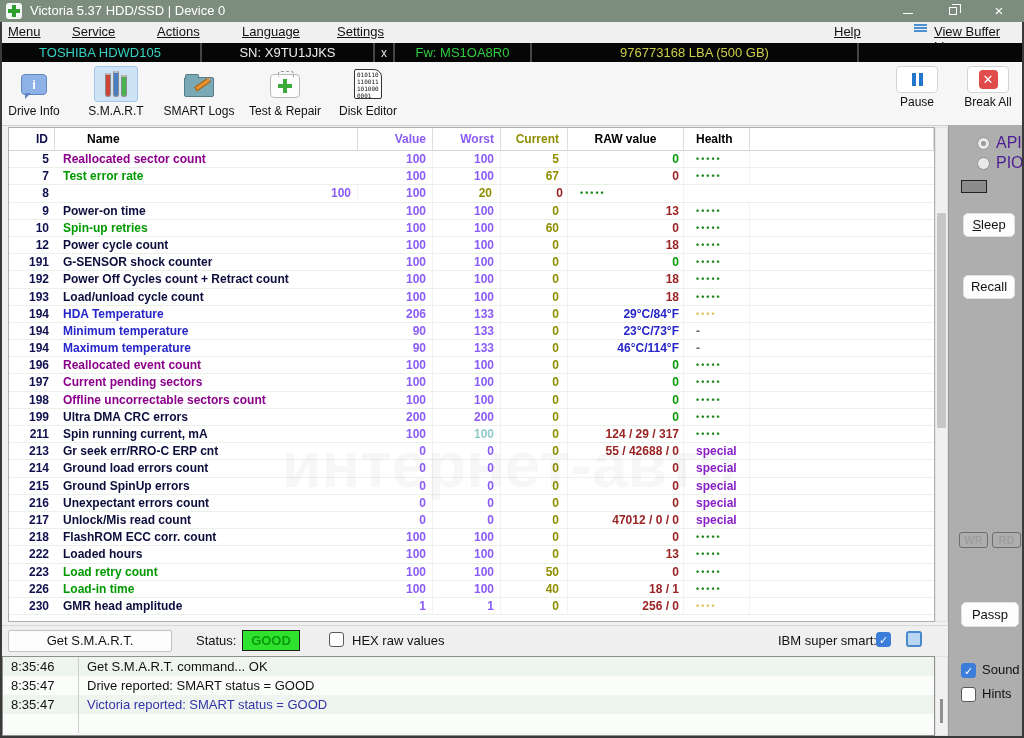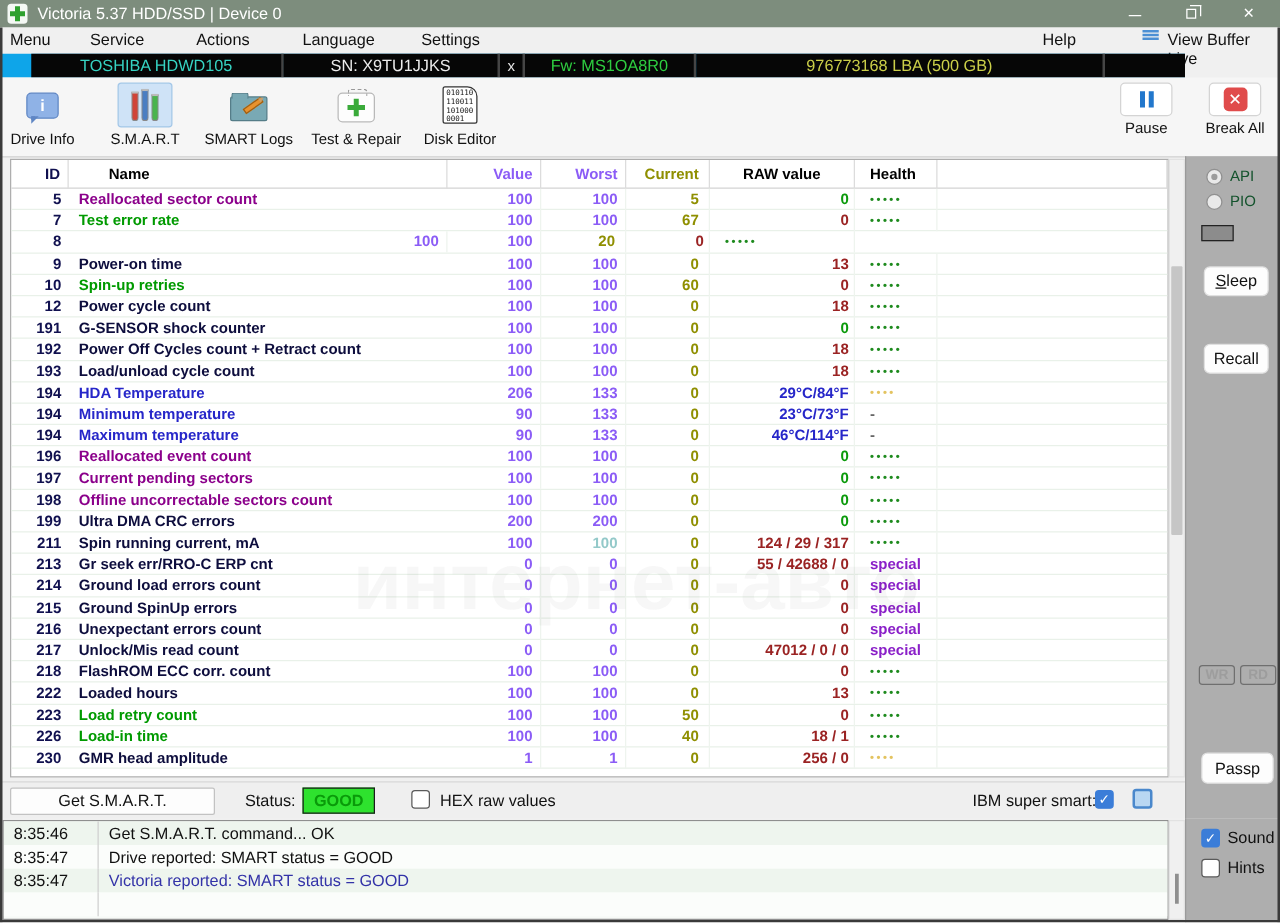--- a/index.html
+++ b/index.html
@@ -13,29 +13,29 @@
   .app-icon .h{position:absolute;left:2px;top:6px;width:12px;height:4px;background:#2ea02e;}
   .title-text{position:absolute;left:30px;top:3px;font-size:13px;color:#fff;white-space:nowrap;}
   .win-btn{position:absolute;top:0;width:40px;height:22px;text-align:center;color:#fff;}
   .wb-min{left:888px;}.wb-max{left:933px;}.wb-close{left:979px;font-size:15px;line-height:21px;}
   .wb-min i{display:inline-block;width:10px;height:1px;background:#fff;margin-top:11px;}
   .wb-max i{display:inline-block;width:8px;height:8px;border:1px solid #fff;margin-top:7px;position:relative;}
   .wb-max i:after{content:"";position:absolute;left:2px;top:-4px;width:8px;height:8px;border:1px solid #fff;border-left:none;border-bottom:none;}
 
   
   .menubar{position:absolute;left:0;top:22px;width:1024px;height:21px;background:#f0f0f0;font-size:13px;color:#111;}
-  .menubar span{position:absolute;top:2px;}
+  .menubar span{position:absolute;top:2px;text-decoration:underline;}
   .m-menu{left:8px;}.m-service{left:72px;}.m-actions{left:157px;}.m-language{left:242px;}.m-settings{left:337px;}
   .m-help{left:834px;}
   .m-vbl{left:934px;}
   .vbl-icon{position:absolute;left:914px;top:5px;width:13px;height:11px;}
   .vbl-icon i{display:block;width:13px;height:2px;background:#4b8fd4;margin-bottom:1px;}
 
   
-  .infobar{position:absolute;left:0;top:43px;width:948px;height:19px;background:#0ea5e9;display:flex;padding-left:25px;}
+  .infobar{position:absolute;left:0;top:43px;width:1024px;height:19px;background:#f9a8d4;display:flex;}
   .seg{height:19px;background:#060606;border-right:2px solid #454545;display:flex;align-items:center;justify-content:center;font-size:13px;white-space:nowrap;}
   .seg-model{width:202px;color:#36d2c2;}
   .seg-sn{width:173px;color:#ececec;}
   .seg-x{width:20px;color:#e6e6e6;font-size:12px;}
   .seg-fw{width:137px;color:#2ecc40;}
   .seg-lba{width:327px;color:#cbcf49;}
   .seg-rest{flex:1;border-right:none;}
 
   
   .toolbar{position:absolute;left:0;top:62px;width:1024px;height:64px;background:#f6f6f6;border-bottom:1px solid #cfcfcf;}
@@ -100,21 +100,21 @@
 
   
   .vscroll{position:absolute;width:13px;background:#f0f0f0;border:1px solid #e2e2e2;}
   .table-scroll{left:935px;top:127px;height:495px;}
   .table-scroll .thumb{position:absolute;left:1px;top:85px;width:9px;height:215px;background:#c6c6c6;border-radius:1px;}
   .log-scroll{left:935px;top:656px;height:80px;}
   .log-scroll .thumb{position:absolute;left:4px;top:42px;width:3px;height:24px;background:#8f8f8f;}
 
   
   .right-panel{position:absolute;left:948px;top:125px;width:76px;height:530px;background:#aeaeae;border-left:1px solid #9a9a9a;}
-  .radio-row{position:absolute;left:16px;height:14px;font-size:12px;color:#14532d;}
+  .radio-row{position:absolute;left:28px;height:14px;font-size:16px;color:#4c1d95;}
   .rr-api{top:9px;}.rr-pio{top:29px;}
   .radio{display:inline-block;width:13px;height:13px;border-radius:50%;background:#e9e9e9;border:1px solid #909090;vertical-align:middle;position:relative;margin-right:6px;}
   .radio.on:after{content:"";position:absolute;left:3px;top:3px;width:5px;height:5px;border-radius:50%;background:#9b9b9b;}
   .mini-rect{position:absolute;left:12px;top:55px;width:26px;height:13px;background:#8c8c8c;border:1px solid #222;}
   .panel-btn{position:absolute;background:#fdfdfd;border:1px solid #e0e0e0;border-radius:5px;font-size:13px;color:#111;text-align:center;}
   .pb-sleep{left:14px;top:88px;width:52px;height:24px;line-height:22px;}
   .pb-sleep::first-letter{text-decoration:underline;}
   .pb-recall{left:14px;top:150px;width:52px;height:24px;line-height:22px;}
   .pb-passp{left:12px;top:477px;width:58px;height:25px;line-height:23px;}
   .ghost-btn{position:absolute;top:407px;width:29px;height:16px;border:1px solid #6f6f6f;border-radius:3px;color:#9d9d9d;font-size:11px;font-weight:bold;text-align:center;line-height:14px;background:transparent;}

